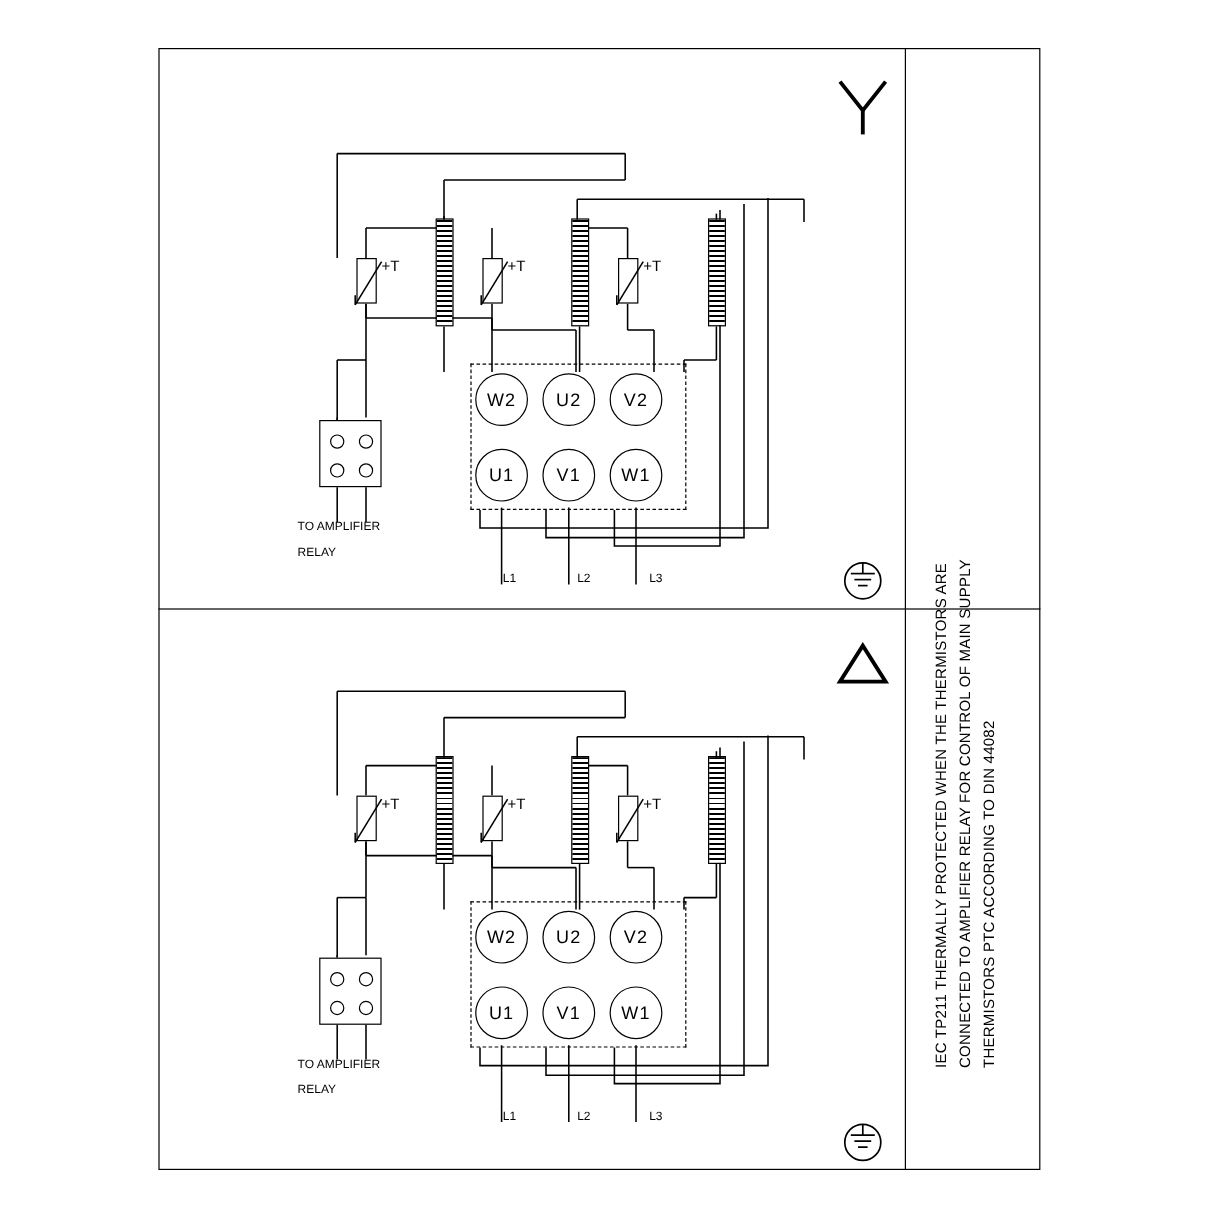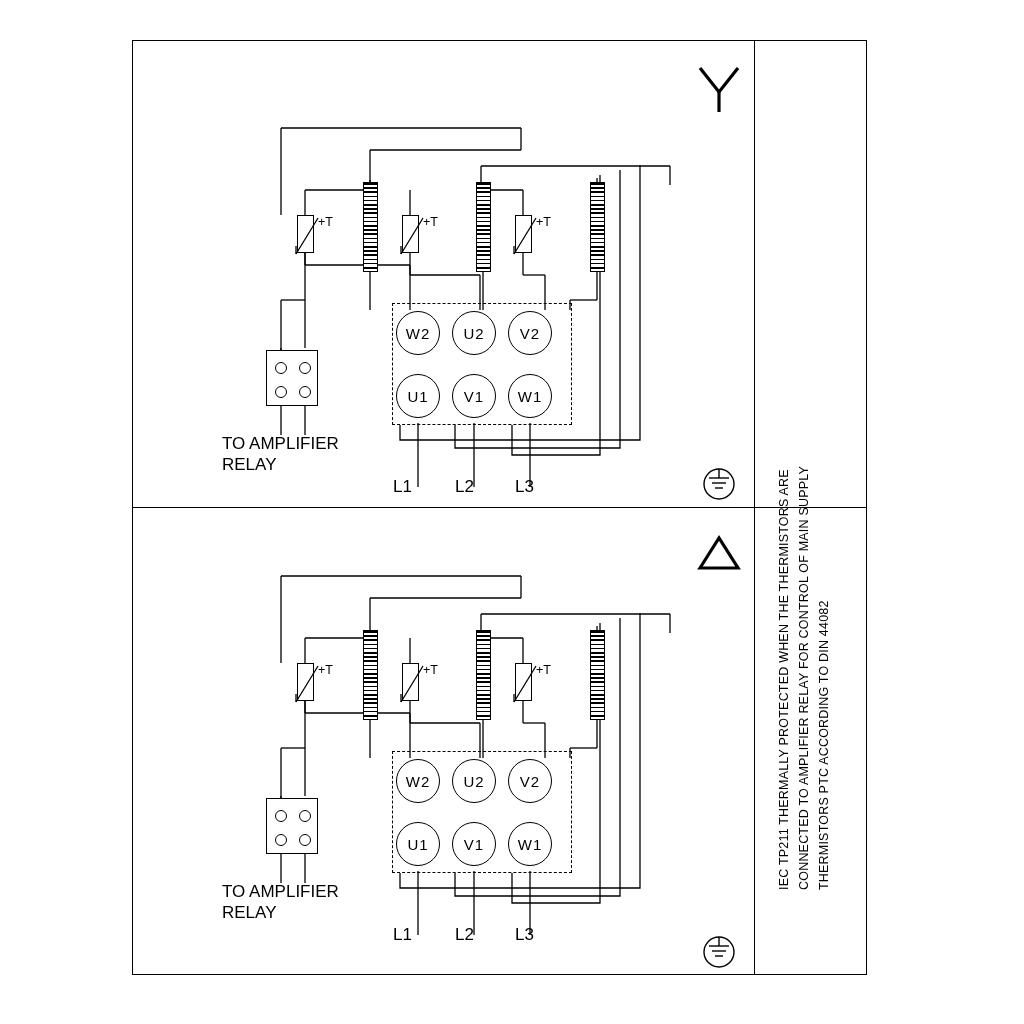--- a/index.html
+++ b/index.html
@@ -65,23 +65,24 @@
   .diagram {
     position: absolute;
     left: 0;
     top: 0;
     width: 1024px;
     height: 1024px;
     pointer-events: none;
   }
   .lbl {
     position: absolute;
-    font-size: 17px;
+    font-size: 10px;
     white-space: nowrap;
     line-height: 1.35;
+    margin-left: 26px;
   }
   .term {
     position: absolute;
     box-sizing: border-box;
     width: 44px;
     height: 44px;
     border: 1.4px solid #000;
     border-radius: 50%;
     background: #fff;
     font-size: 15px;

